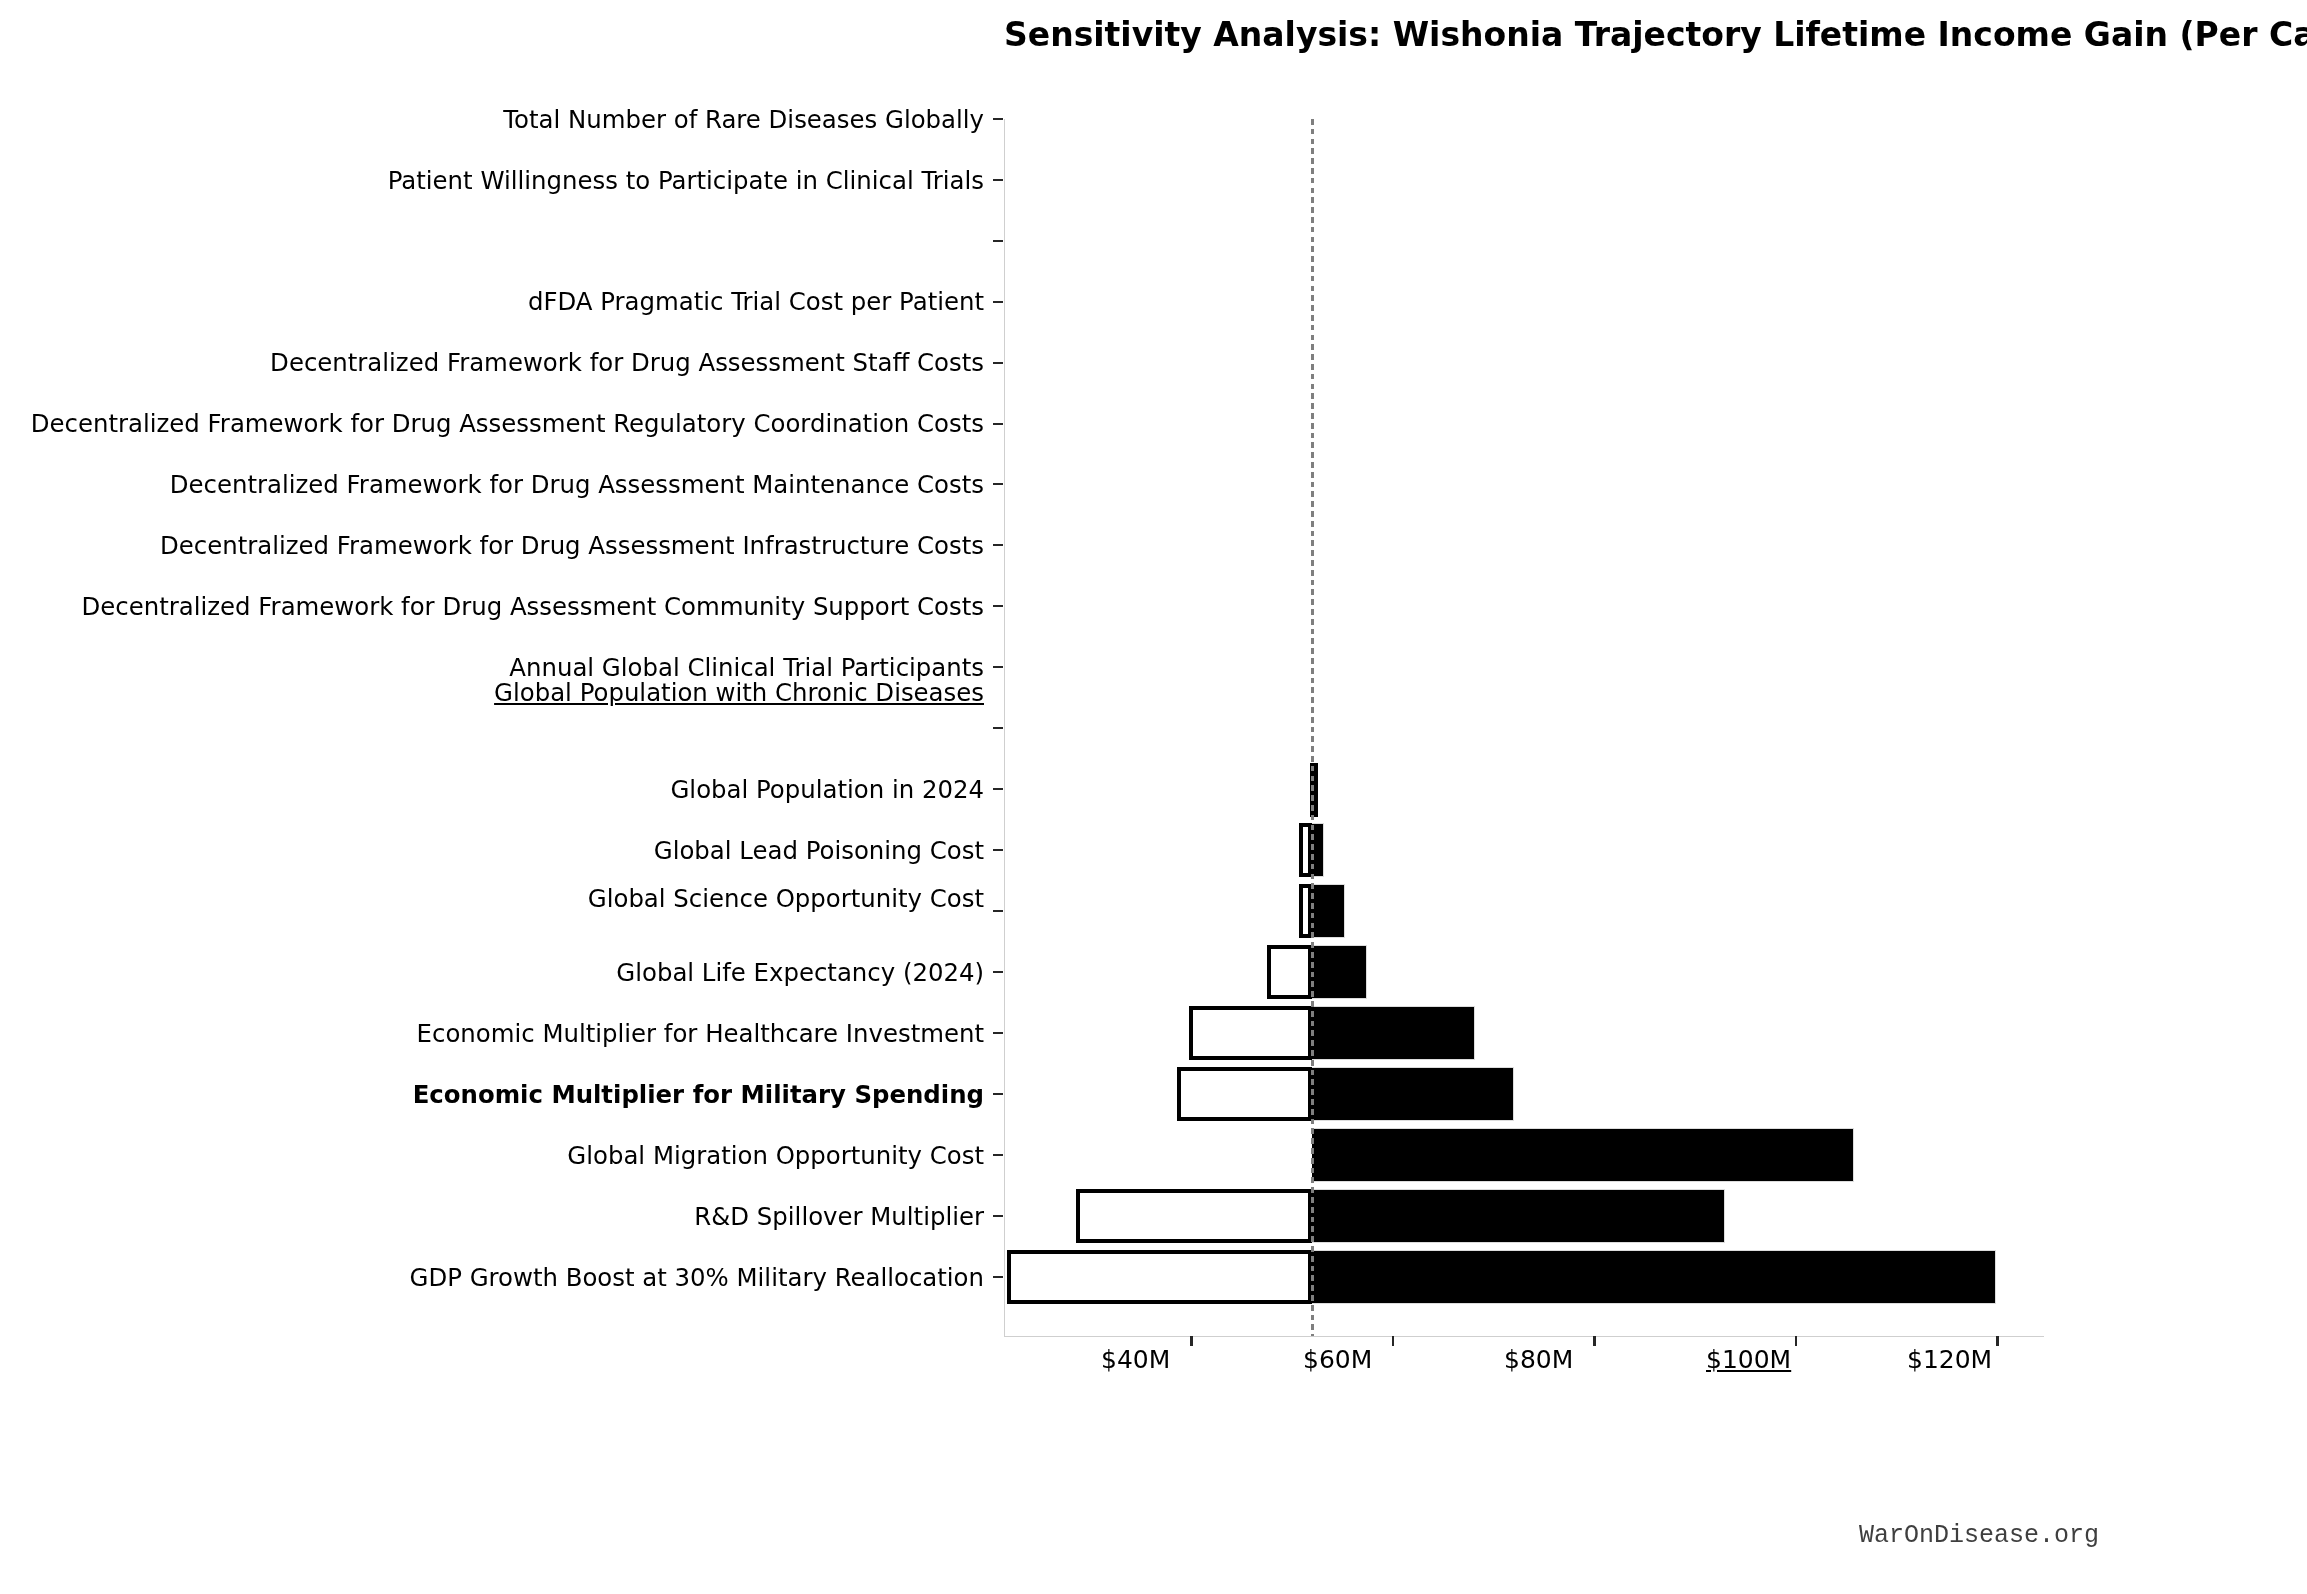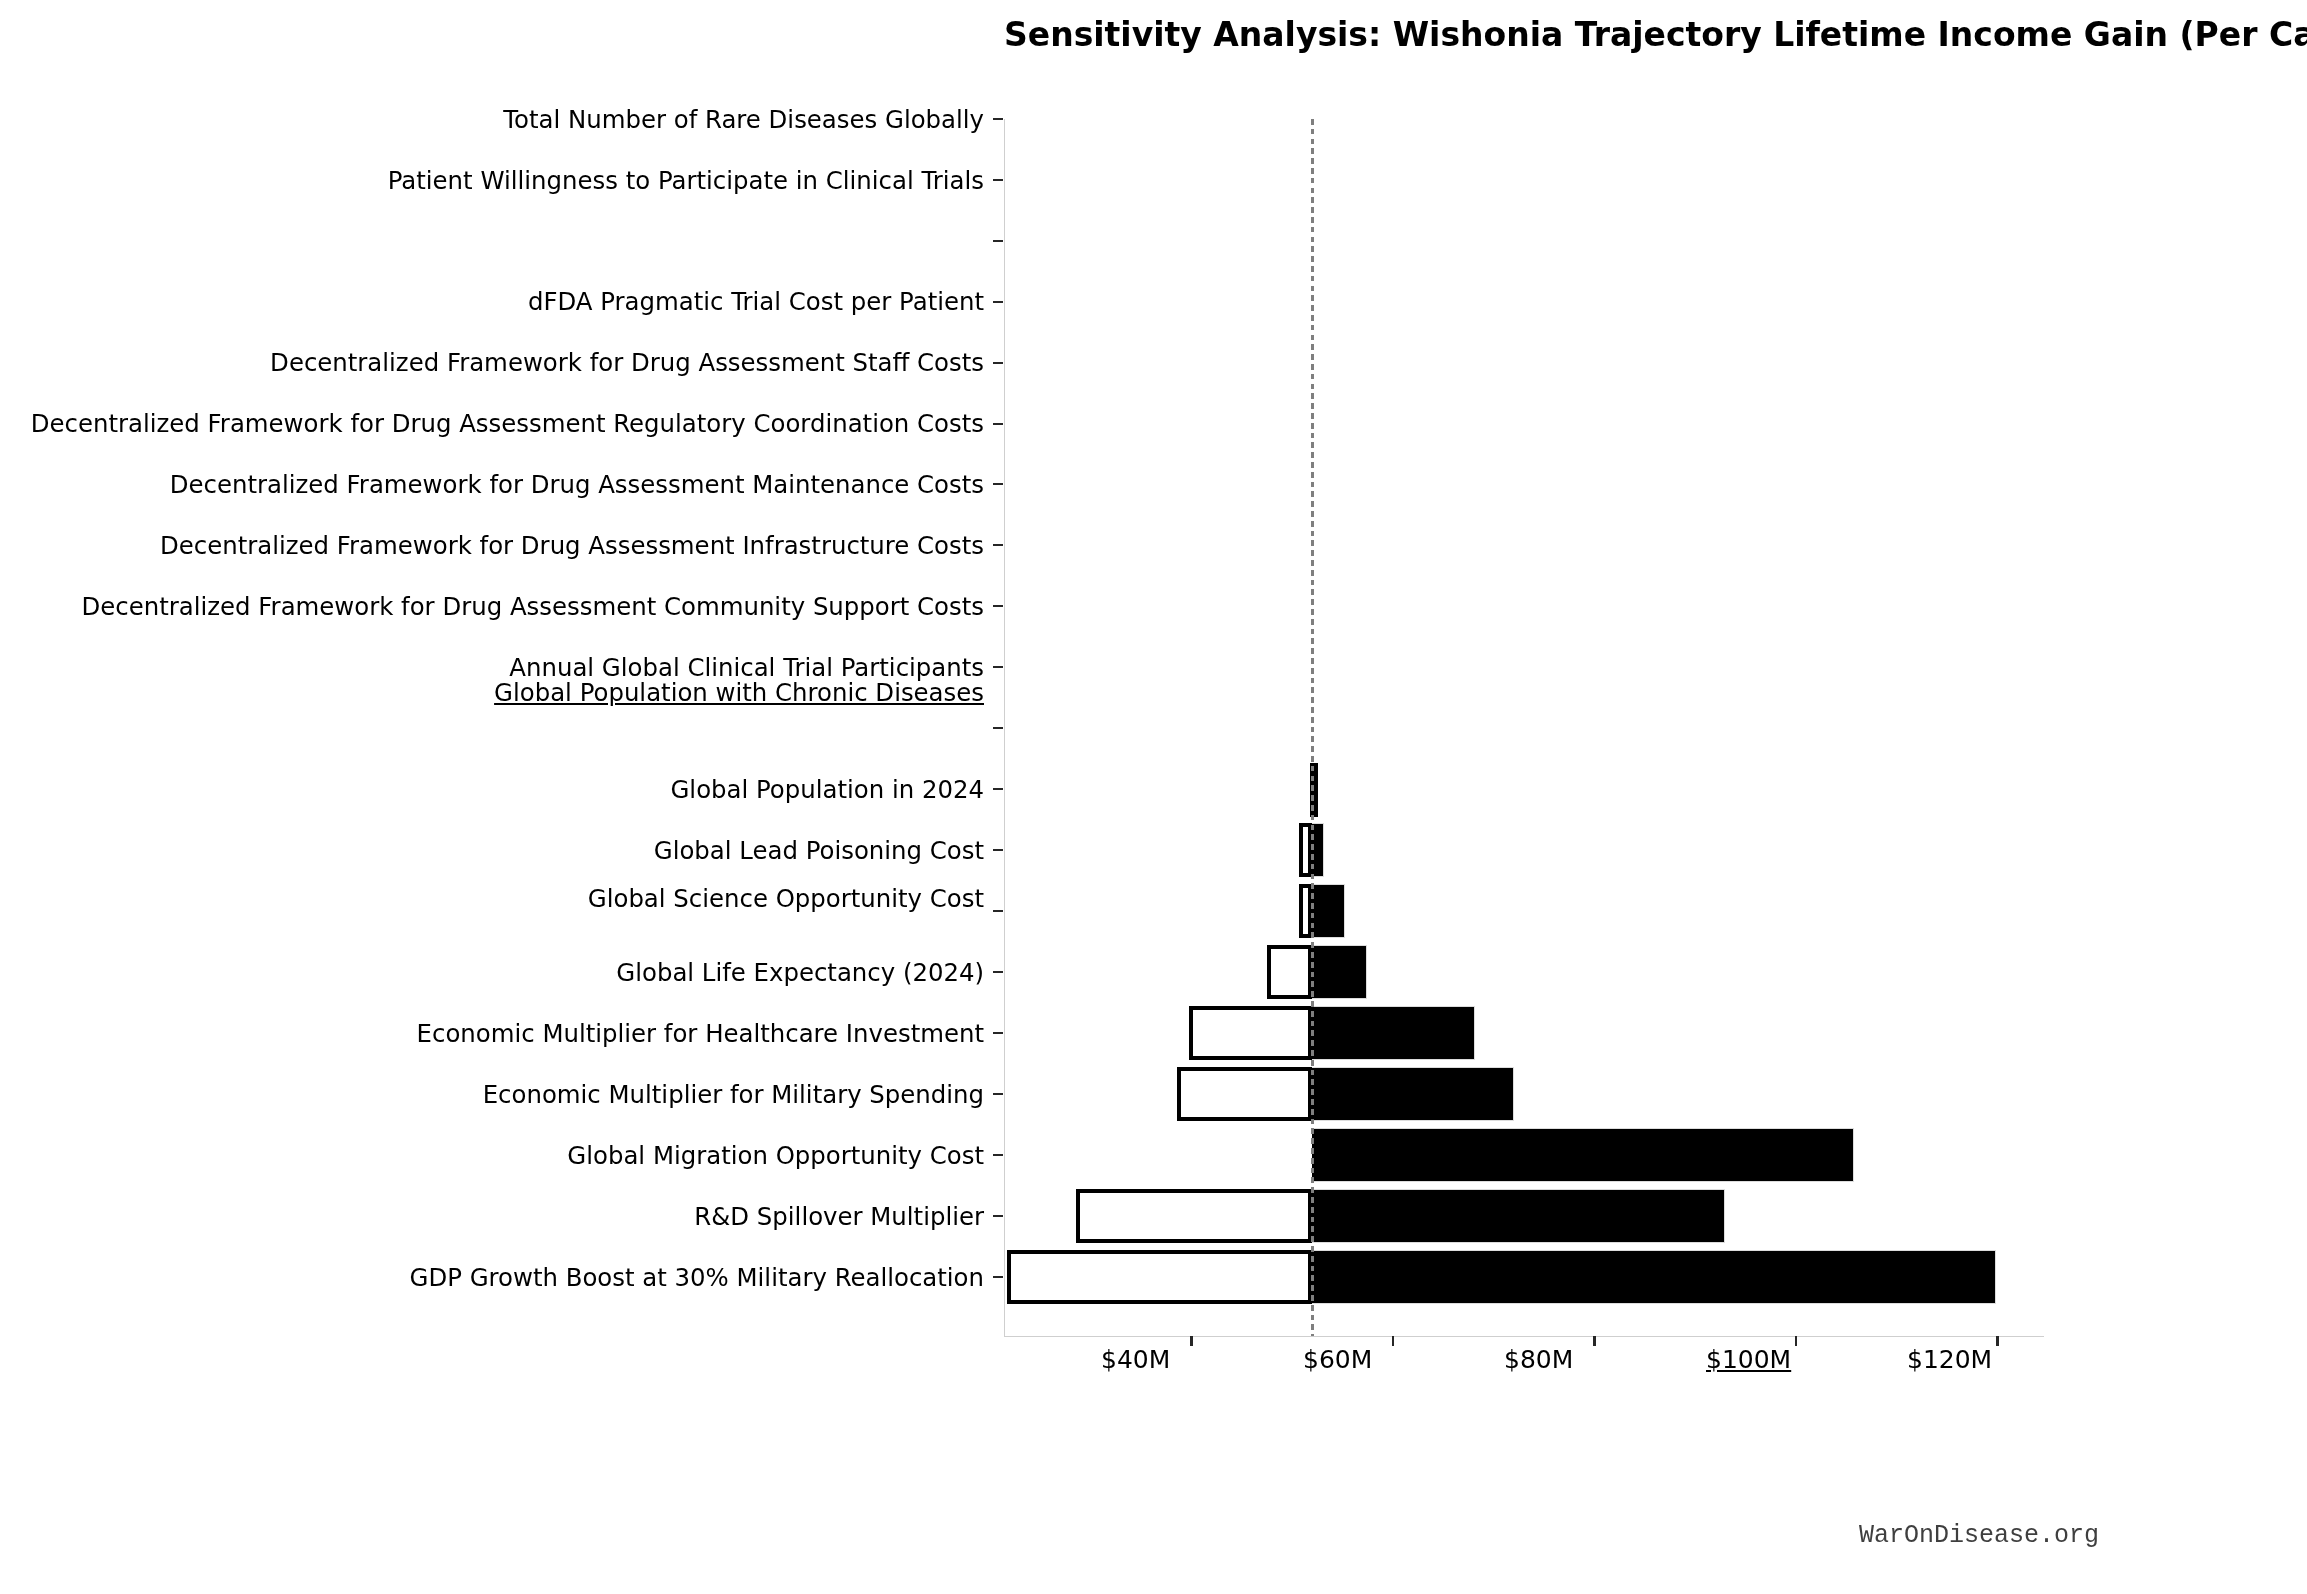--- a/index.html
+++ b/index.html
@@ -110,21 +110,21 @@
     <div class="ylabel" style="right: 1323px; top: 468px;">Decentralized Framework for Drug Assessment Maintenance Costs</div>
     <div class="ylabel" style="right: 1323px; top: 529px;">Decentralized Framework for Drug Assessment Infrastructure Costs</div>
     <div class="ylabel" style="right: 1323px; top: 590px;">Decentralized Framework for Drug Assessment Community Support Costs</div>
     <div class="ylabel" style="right: 1323px; top: 651px;">Annual Global Clinical Trial Participants</div>
     <div class="ylabel" style="right: 1323px; top: 676px; text-decoration: underline;">Global Population with Chronic Diseases</div>
     <div class="ylabel" style="right: 1323px; top: 773px;">Global Population in 2024</div>
     <div class="ylabel" style="right: 1323px; top: 834px;">Global Lead Poisoning Cost</div>
     <div class="ylabel" style="right: 1323px; top: 842px; margin-top: 40px;">Global Science Opportunity Cost</div>
     <div class="ylabel" style="right: 1323px; top: 956px;">Global Life Expectancy (2024)</div>
     <div class="ylabel" style="right: 1323px; top: 1017px;">Economic Multiplier for Healthcare Investment</div>
-    <div class="ylabel" style="right: 1323px; top: 1078px;">Economic Multiplier for Military Spending</div>
+    <div class="ylabel" style="right: 1323px; top: 1078px; font-weight: bold;">Economic Multiplier for Military Spending</div>
     <div class="ylabel" style="right: 1323px; top: 1139px;">Global Migration Opportunity Cost</div>
     <div class="ylabel" style="right: 1323px; top: 1200px;">R&amp;D Spillover Multiplier</div>
     <div class="ylabel" style="right: 1323px; top: 1261px;">GDP Growth Boost at 30% Military Reallocation</div>
     <div class="xticklabel" style="left: 1101px;">$40M</div>
     <div class="xticklabel" style="left: 1303px;">$60M</div>
     <div class="xticklabel" style="left: 1504px;">$80M</div>
     <div class="xticklabel" style="left: 1706px; text-decoration: underline;">$100M</div>
     <div class="xticklabel" style="left: 1907px;">$120M</div>
   </div>
 

